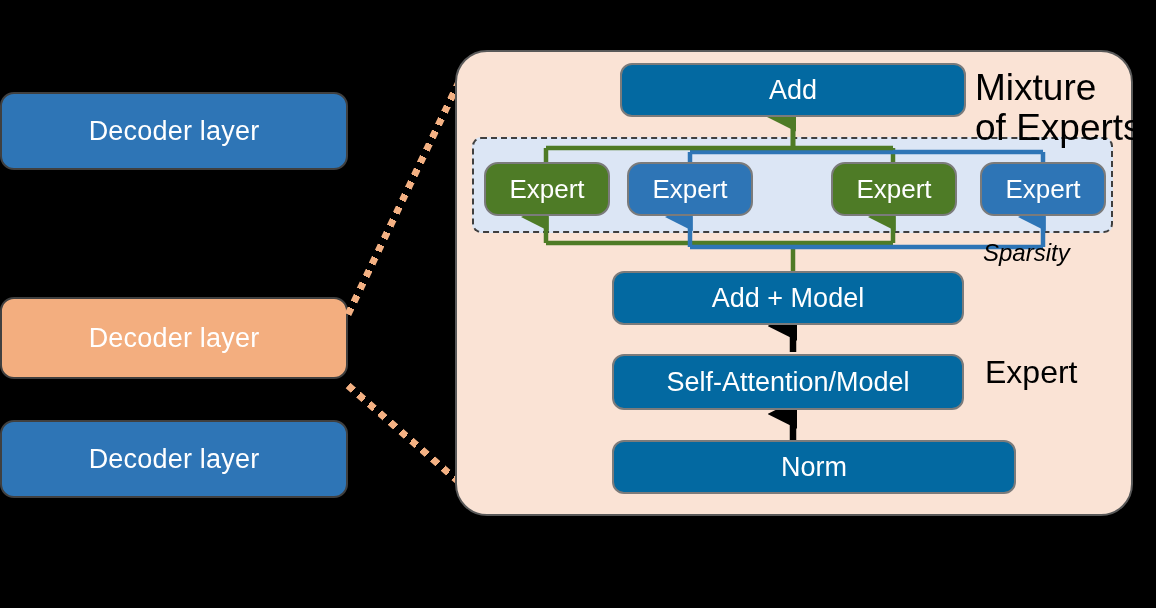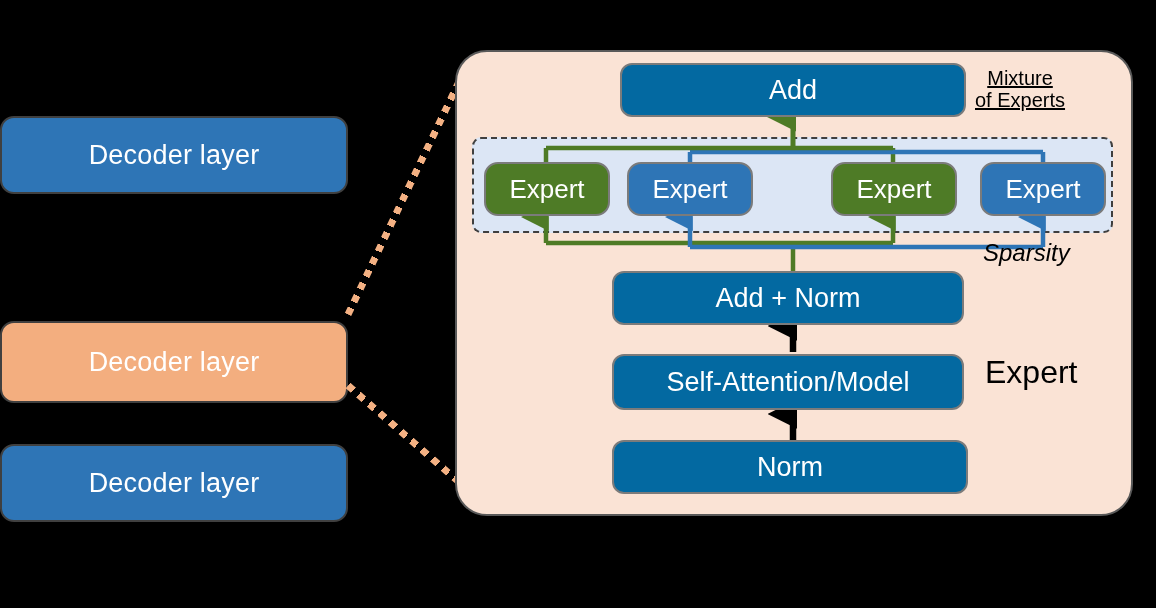--- a/index.html
+++ b/index.html
@@ -14,21 +14,20 @@
   
   .dec-layer{
     position:absolute;
     display:flex;align-items:center;justify-content:center;
     border-radius:14px;
     border:2px solid #404040;
     color:#ffffff;
     font-size:27px;
     letter-spacing:.2px;
     box-sizing:border-box;
-    margin-top:24px;
   }
 
   
   #panel{
     position:absolute;
     left:455px;top:50px;width:678px;height:466px;
     background:#FAE3D5;
     border:2px solid #595959;
     border-radius:32px;
     box-sizing:border-box;
@@ -66,21 +65,21 @@
   .node.blue  {background:#2E75B6;font-size:26px;border-radius:14px;}
 
   
   .annot{
     position:absolute;
     color:#000000;
     font-size:28px;
     line-height:1.08;
     white-space:nowrap;
   }
-  #lbl-moe{font-size:20px;text-align:center;text-decoration:underline;}
+  #lbl-moe{font-size:37px;text-align:left;}
 
   
   #wires{position:absolute;left:0;top:0;width:1156px;height:608px;overflow:visible;pointer-events:none;}
 </style>
 </head>
 <body>
 
 <div id="stage">
 
   <div class="dec-layer" id="dec0" style="left:0px;top:92px;width:348px;height:78px;background:#2E75B6;">
@@ -159,28 +158,28 @@
     <span>Expert</span>
   </div>
   <div class="node green" style="left:831px;top:162px;width:126px;height:54px;">
     <span>Expert</span>
   </div>
   <div class="node blue" style="left:980px;top:162px;width:126px;height:54px;">
     <span>Expert</span>
   </div>
 
   <div class="node orange" style="left:612px;top:271px;width:352px;height:54px;">
-    <span>Add + Norm</span>
+    <span>Add + Model</span>
   </div>
 
   <div class="node orange" style="left:612px;top:354px;width:352px;height:56px;">
     <span>Self-Attention/Model</span>
   </div>
 
-  <div class="node orange" style="left:612px;top:440px;width:356px;height:54px;">
+  <div class="node orange" style="left:612px;top:440px;width:404px;height:54px;">
     <span>Norm</span>
   </div>
 
   <div class="annot" id="lbl-moe" style="left:975px;top:68px;">
     <div>Mixture</div>
     <div>of Experts</div>
   </div>
 
   <div class="annot" style="left:983px;top:240px;font-size:24px;font-style:italic;">Sparsity</div>
 

